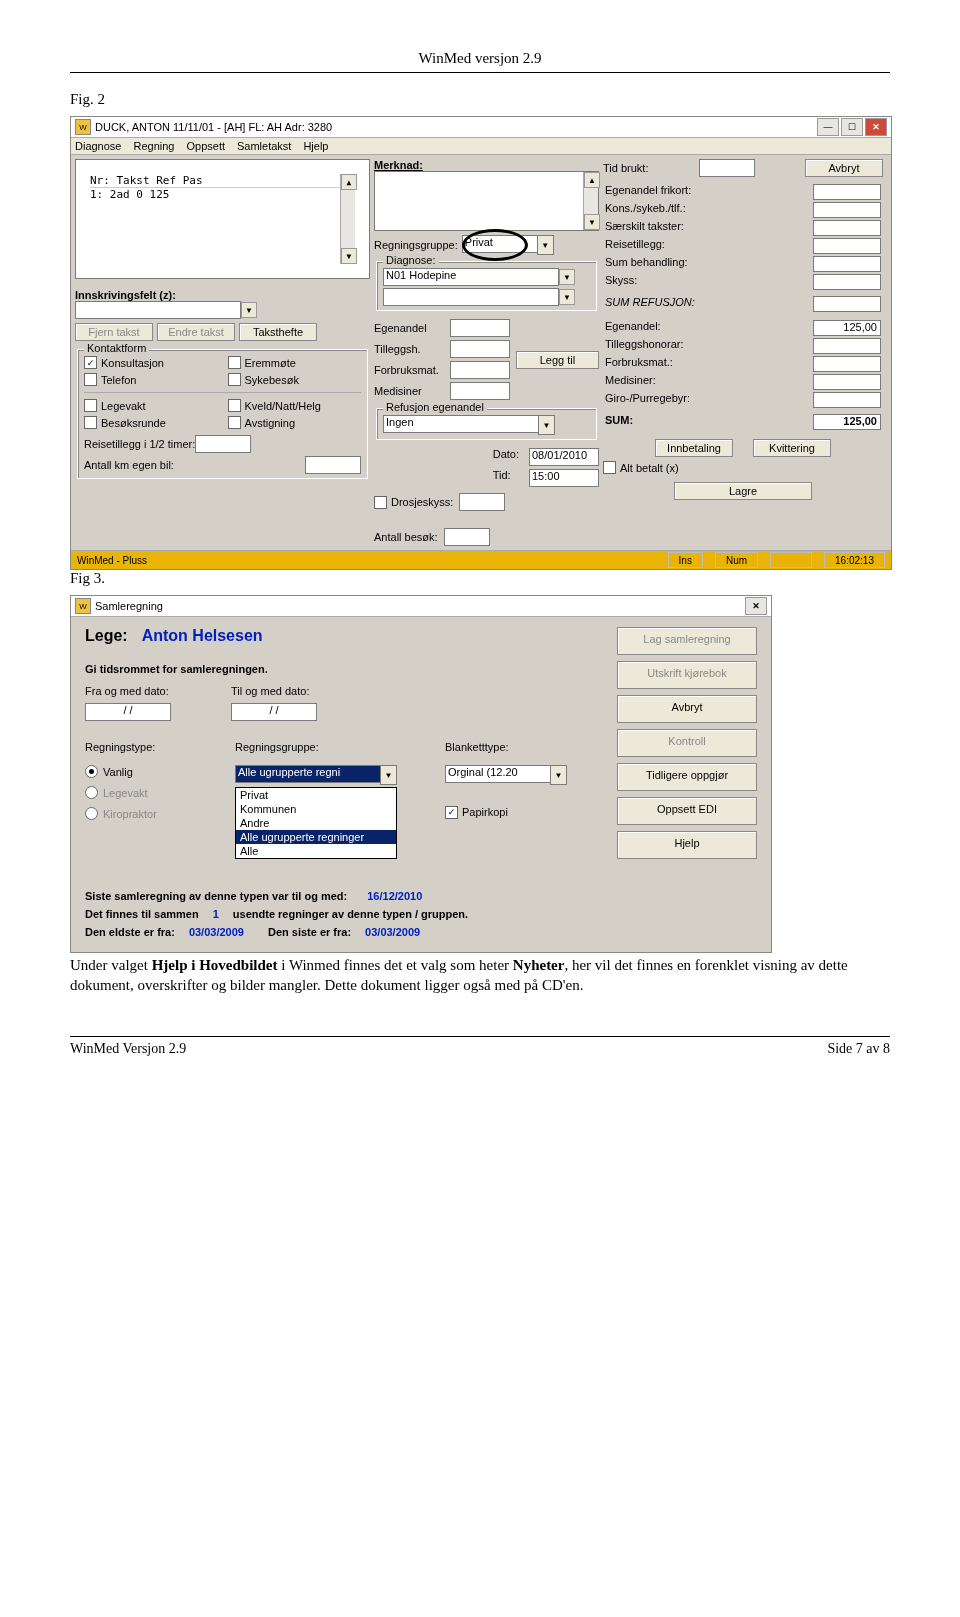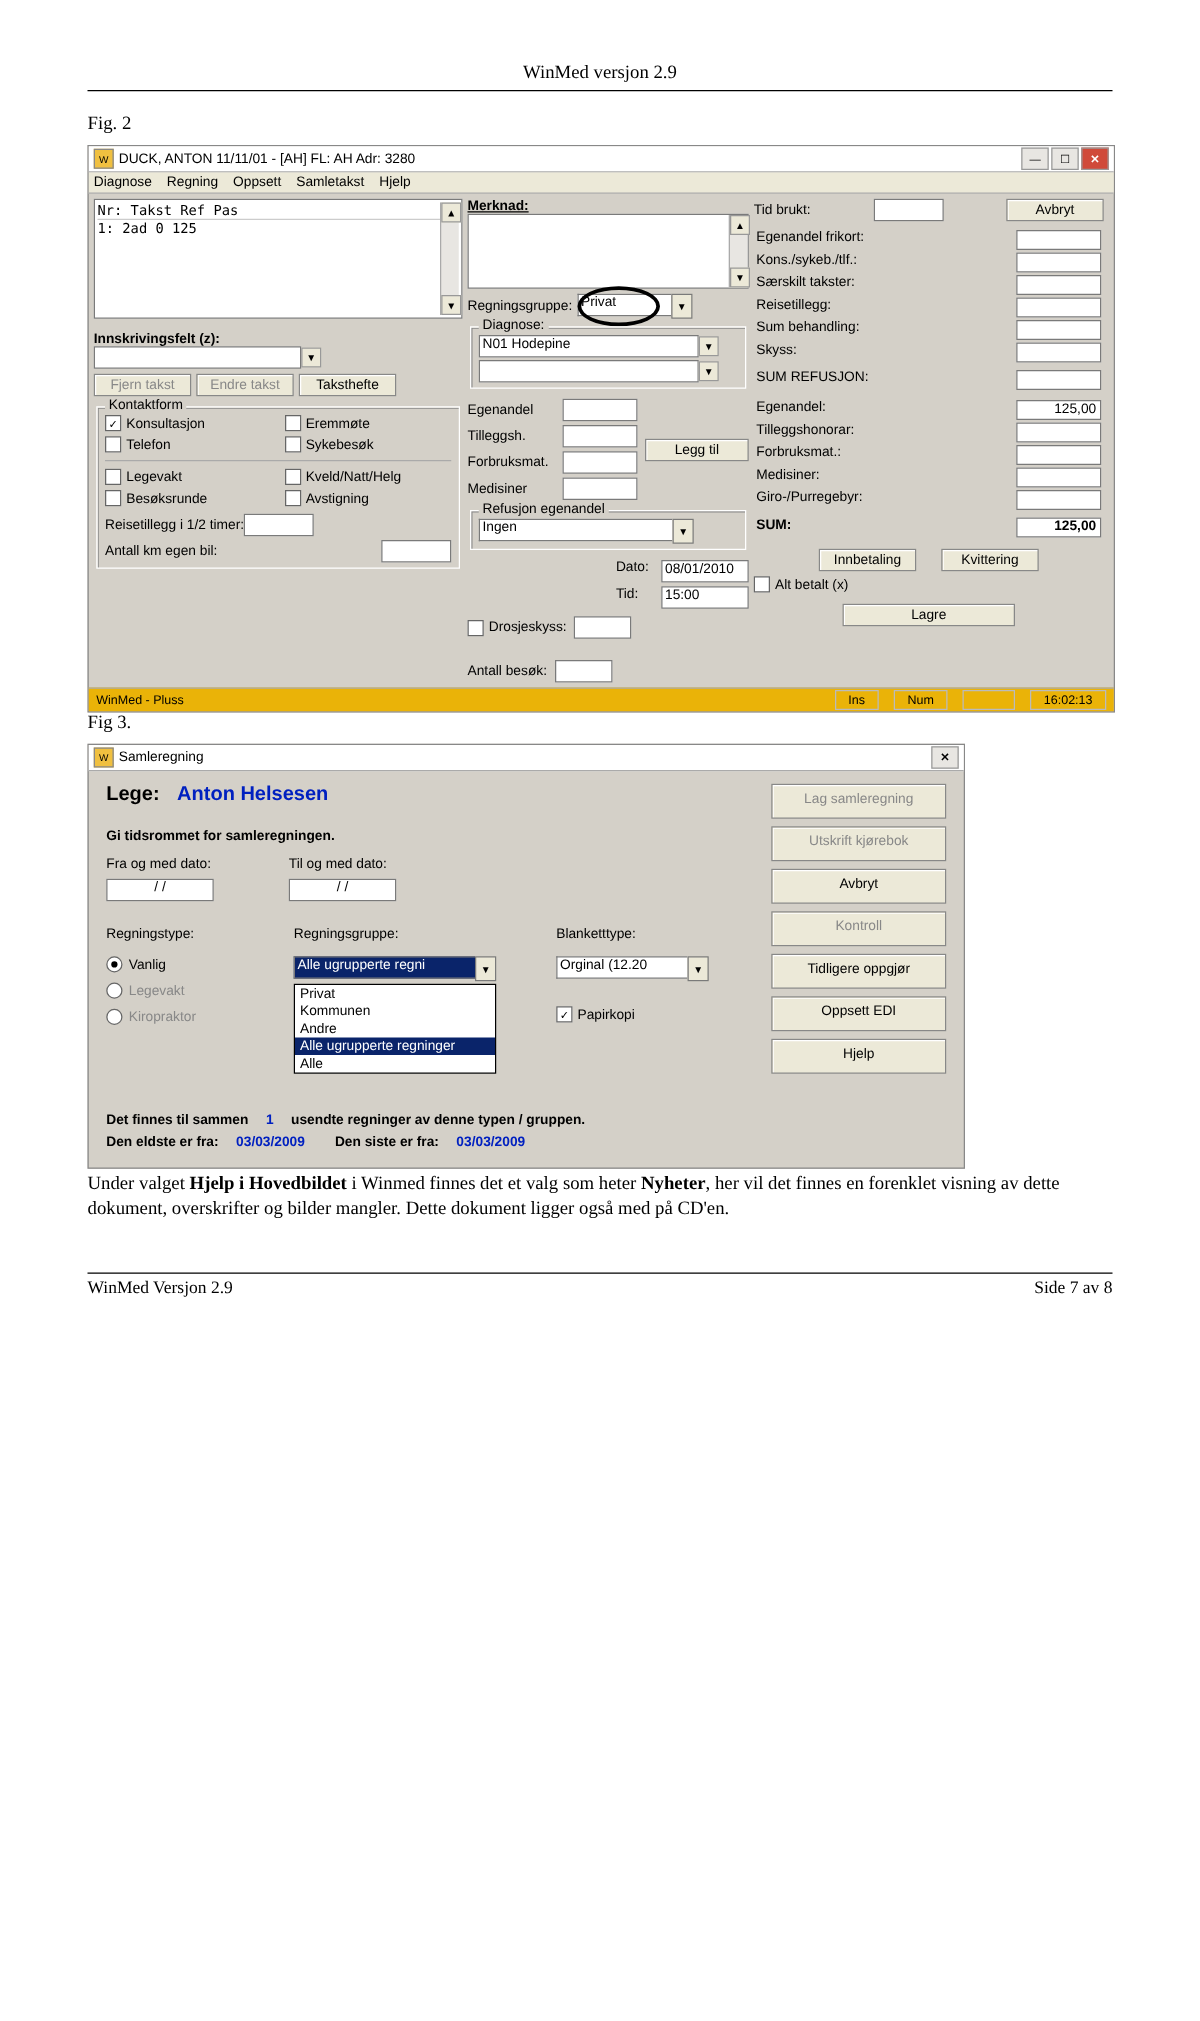--- a/index.html
+++ b/index.html
@@ -38,21 +38,21 @@
   .statusbar { background:#eab308; border-top:1px solid #aaa; height:18px; display:flex; align-items:center; justify-content:space-between; padding:0 6px; font-size:10px;}
   .statusbar .cells { display:flex; gap:0;}
   .statusbar .cell { border:1px solid #bbb; padding:0 10px; height:14px; display:flex; align-items:center;margin-left:12px;}
 
   
   .f2 { width: 820px; }
   .f2 .body { display:flex; padding:4px; gap:4px; }
   .f2 .colL { width:295px; }
   .f2 .colM { width:225px; }
   .f2 .colR { width:280px; }
-  .f2 .takstlist { height:90px; background:#fff; border:1px solid #7a7a7a; font-family:monospace; font-size:11px; padding:2px; display:flex;}
+  .f2 .takstlist { height:90px; background:#fff; border:1px solid #7a7a7a; font-family:monospace; font-size:11px; padding:14px; display:flex;}
   .f2 .takstlist .content{flex:1;}
   .f2 .sumtable { font-size:11px; }
   .f2 .sumtable .srow { display:flex; justify-content:space-between; padding:1px 2px; }
   .f2 .sumtable .srow .val { background:#fff; border:1px solid #7a7a7a; min-width:60px; height:14px; text-align:right; padding:0 3px;}
   .circle { position:absolute; border:3px solid #000; border-radius:50%; width:60px; height:26px; pointer-events:none;}
 
   
   .f3 { width: 700px; }
   .f3 .body { padding: 10px 14px 14px 14px; position:relative; }
   .f3 .rbtns { position:absolute; right:14px; top:10px; display:flex; flex-direction:column; gap:6px; width:140px;}
@@ -275,21 +275,21 @@
               <span class="val"></span>
             </div>
           <div class="srow">
               <span>Sum behandling:</span>
               <span class="val"></span>
             </div>
           <div class="srow">
               <span>Skyss:</span>
               <span class="val"></span>
             </div>
-          <div class="srow" style="margin-top:4px;">
+          <div class="srow" style="margin-top:4px;font-style:italic;">
               <span>SUM REFUSJON:</span>
               <span class="val"></span>
             </div>
           <div style="height:6px;"></div>
           <div class="srow">
               <span>Egenandel:</span>
               <span class="val">125,00</span>
             </div>
           <div class="srow">
               <span>Tilleggshonorar:</span>
@@ -425,20 +425,24 @@
           <div style="margin-top:20px;">
             <span class="chk">
                 <span class="box">✓</span>
                 <span>Papirkopi</span>
               </span>
           </div>
         </div>
       </div>
 
       <div style="margin-top:70px; font-size:12px;">
+        <div class="row" style="gap:20px;">
+          <span class="lbl">Siste samleregning av denne typen var til og med:</span>
+          <span class="lbl blue">16/12/2010</span>
+        </div>
         <div class="row" style="gap:14px; margin-top:6px;">
           <span class="lbl">Det finnes til sammen</span>
           <span class="lbl blue">1</span>
           <span class="lbl">usendte regninger av denne typen / gruppen.</span>
         </div>
         <div class="row" style="gap:14px; margin-top:6px;">
           <span class="lbl">Den eldste er fra:</span>
           <span class="lbl blue">03/03/2009</span>
           <span class="lbl" style="margin-left:10px;">Den siste er fra:</span>
           <span class="lbl blue">03/03/2009</span>

